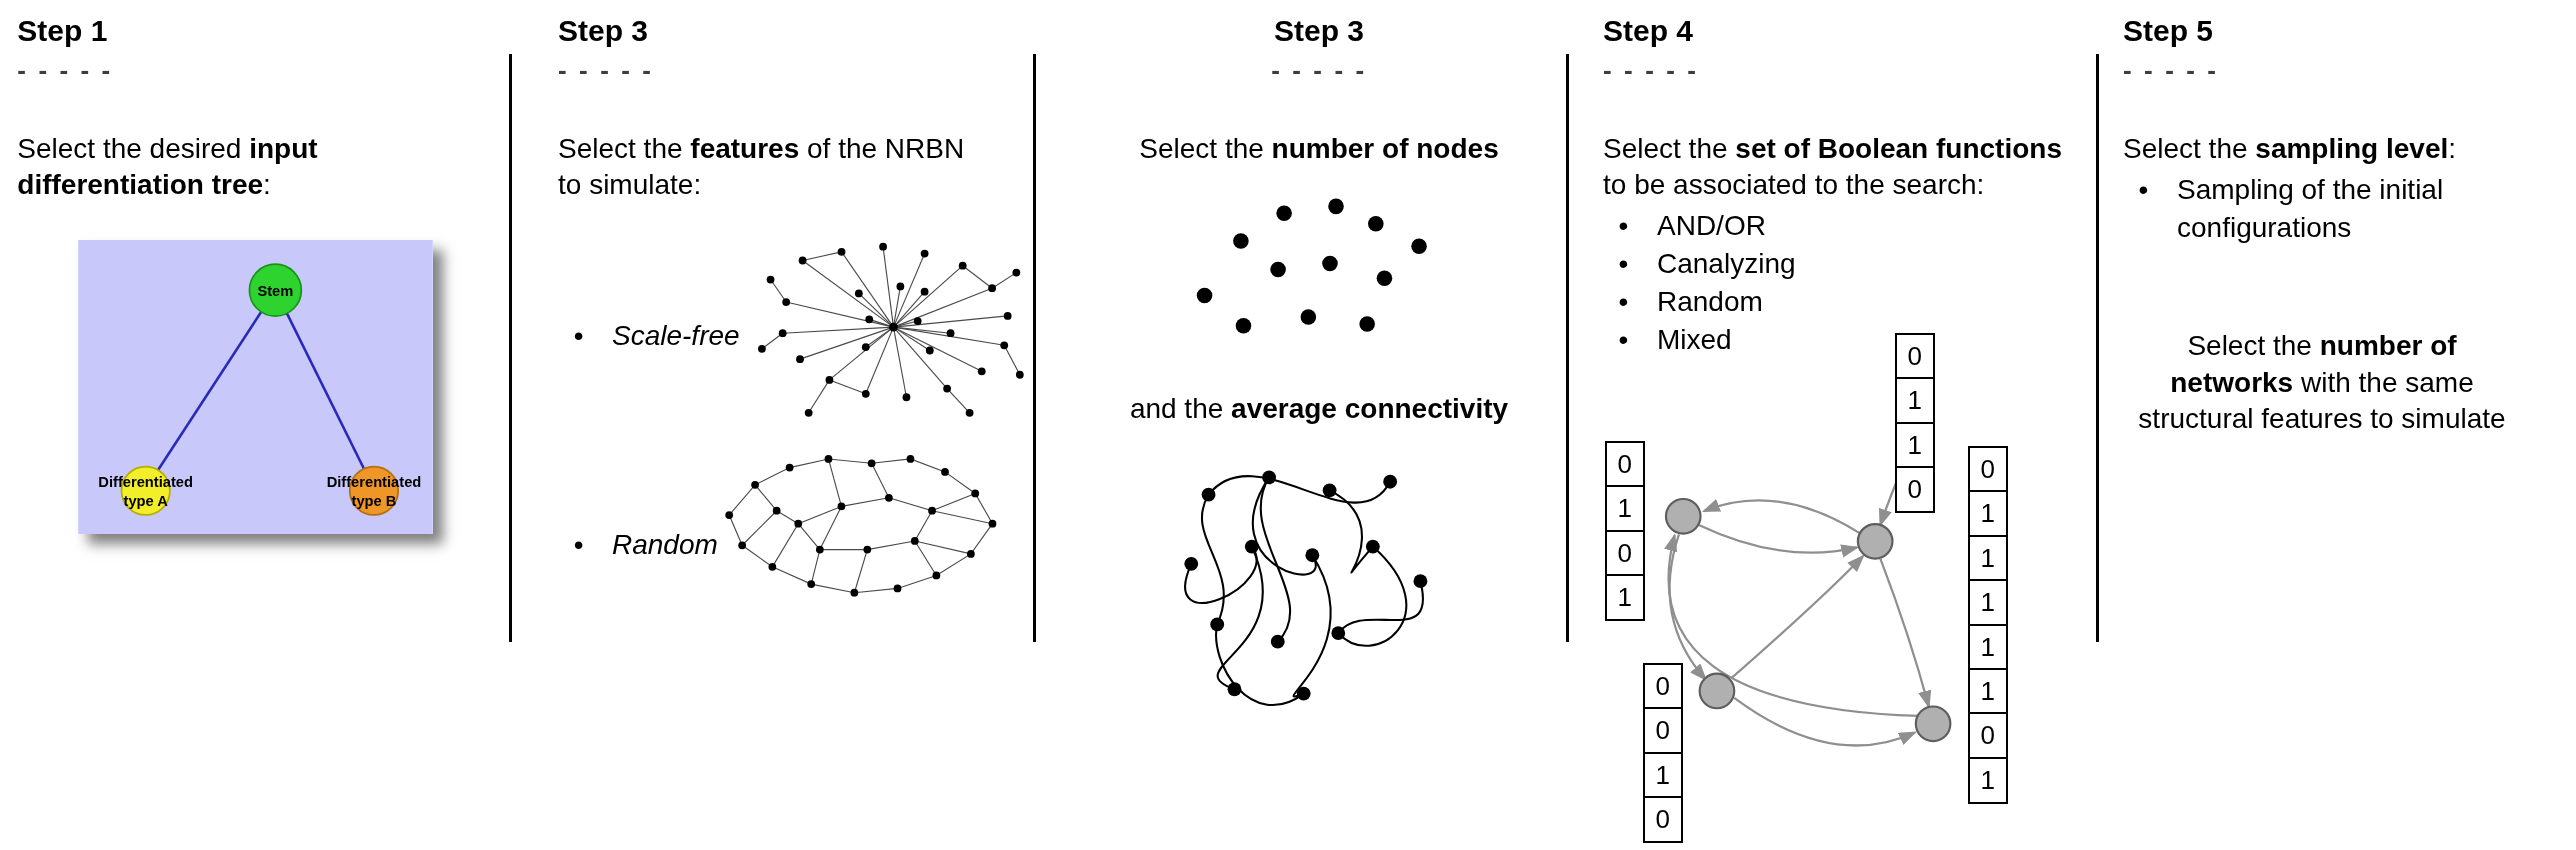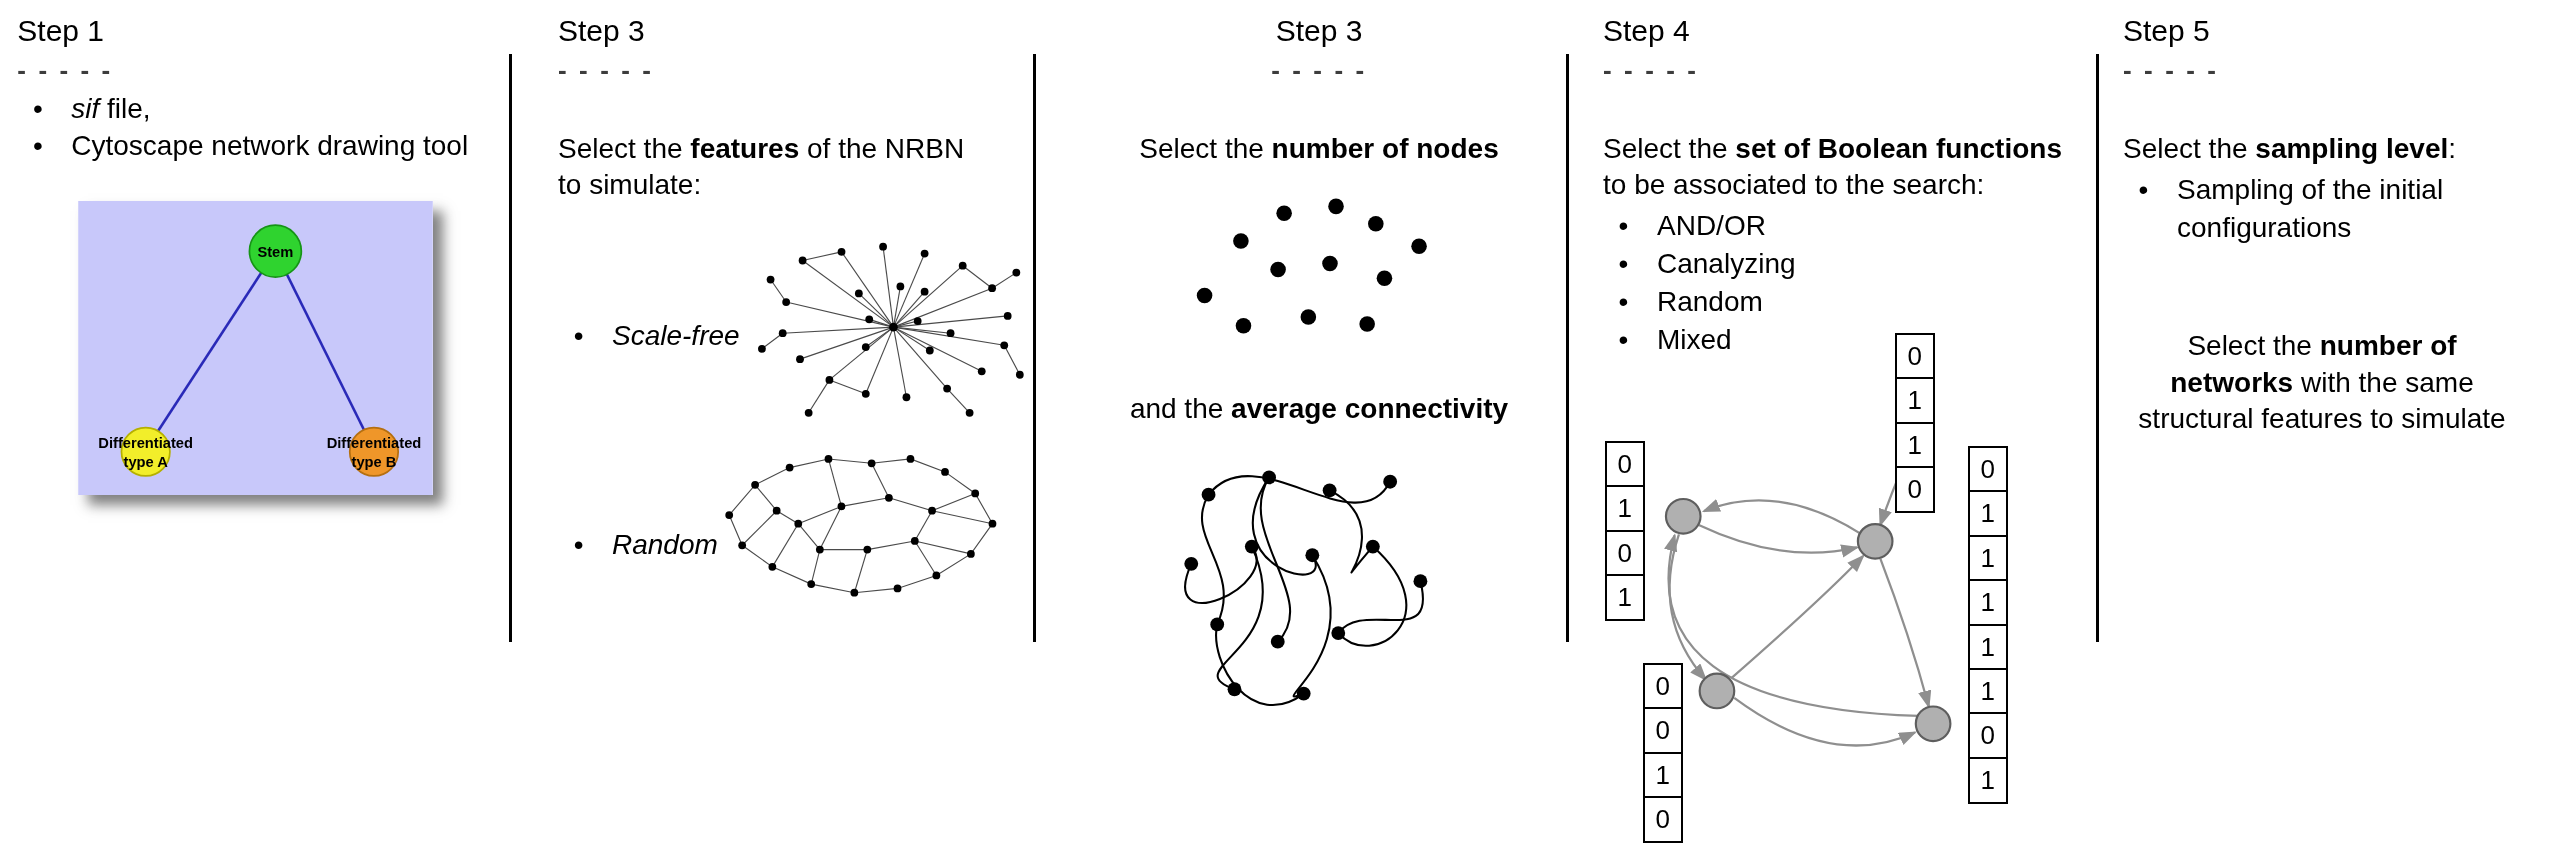--- a/index.html
+++ b/index.html
@@ -9,21 +9,21 @@
   .sep { position:absolute; top:54px; width:2.6px; height:588px; background:#000; }
   #sep1 { left:509px; } #sep2 { left:1033px; } #sep3 { left:1566px; } #sep4 { left:2096px; }
 
   .col { position:absolute; top:0; padding-top:14px; height:851px; }
   #col1 { left:17.3px;  width:485px; }
   #col2 { left:558px; width:467px; }
   #col3 { left:1079px; width:480px;text-align:center; }
   #col4 { left:1603px; width:489px; }
   #col5 { left:2123px; width:446px; }
 
-  .step-title { font-size:30px; font-weight:normal; }
+  .step-title { font-size:30px; font-weight:bold; }
   .dashes { font-size:26px; font-weight:bold; color:#3d3d3d; margin-top:7px; letter-spacing:2.6px; }
   .para { font-size:28px; line-height:1.3; margin-top:45px; }
   .para b { font-weight:bold; }
   .bullets { list-style:none; margin-top:3.5px; }
   .bullets li { font-size:28px; line-height:1.35; padding-left:54px; position:relative; }
   .bullets li::before { content:"\2022"; position:absolute; left:15.6px; }
   .it { font-style:italic; }
 
   
   .tree-wrap { margin:36px 0 0 61px; width:355px; height:294px; box-shadow:10.4px 10.4px 12px rgba(60,60,60,0.65); }
@@ -64,24 +64,21 @@
 <div class="board">
 
   <div class="sep" id="sep1"></div>
   <div class="sep" id="sep2"></div>
   <div class="sep" id="sep3"></div>
   <div class="sep" id="sep4"></div>
 
   <div class="col" id="col1">
     <div class="step-title">Step 1</div>
     <div class="dashes">- - - - -</div>
-    <ul class="bullets">
-      <li><span class="it">sif</span><span> file,</span></li>
-      <li><span>Cytoscape network drawing tool</span></li>
-    </ul>
+    <div class="para"><span>Select the desired </span><b>input differentiation tree</b><span>:</span></div>
 
     <div class="tree-wrap">
       <svg width="355" height="294" viewBox="0 0 410 340">
         <rect x="0" y="0" width="410" height="340" fill="#c8c8fa"></rect>
         <g stroke-width="3" stroke="#2a2ab8">
           <line x1="228" y1="58" x2="78" y2="288"></line>
           <line x1="228" y1="58" x2="342" y2="288"></line>
         </g>
         <circle cx="228" cy="58" r="30" stroke="#169416" stroke-width="2" fill="#2fd32f"></circle>
         <text x="228" y="65" text-anchor="middle" font-size="17" font-weight="bold">Stem</text>

